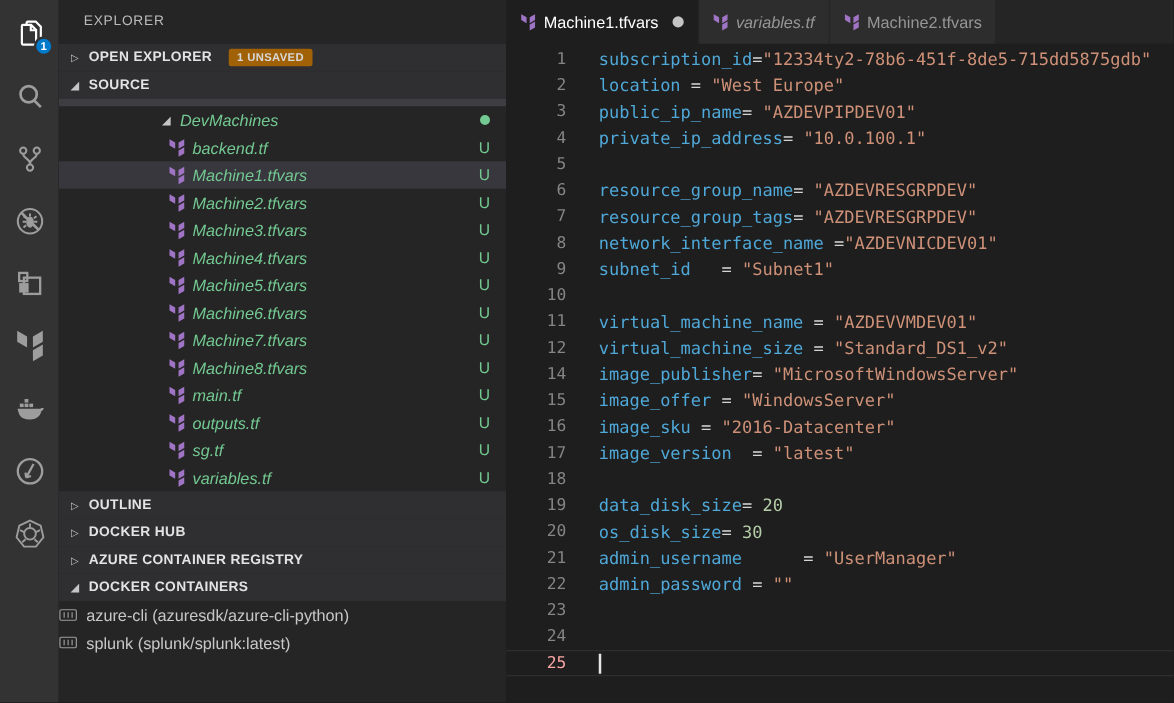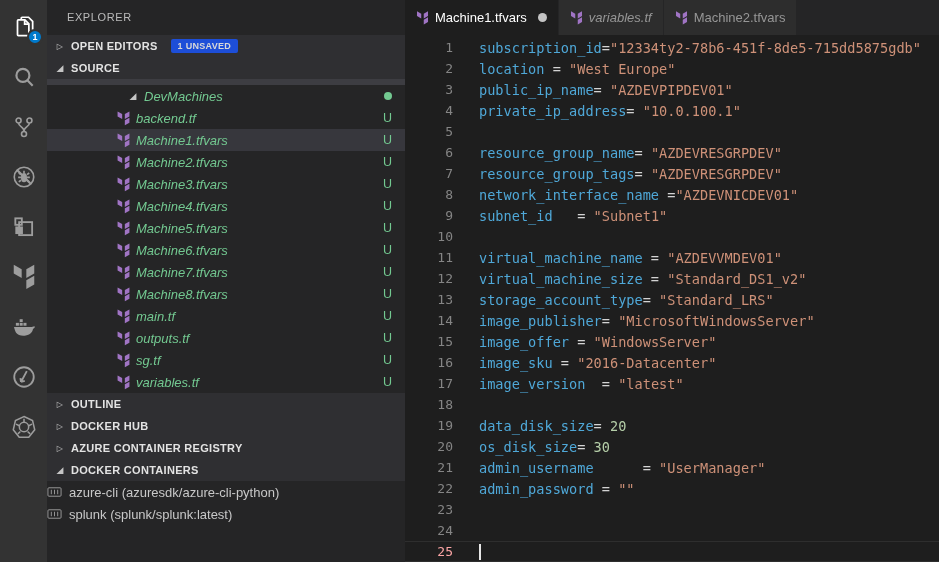--- a/index.html
+++ b/index.html
@@ -22,30 +22,30 @@
   
   .sidebar { width:358px; background:#252526; flex:none; display:flex; flex-direction:column; overflow:hidden; }
   .sb-title { height:35px; line-height:35px; padding-left:20px; font-size:11px; letter-spacing:0.6px; color:#bbbbbb; flex:none; }
   .sec-header {
     height:22px; flex:none; display:flex; align-items:center; gap:5px; padding-left:7px;
     background:#2f2f32; font-size:11px; font-weight:bold; color:#e3e3e3; letter-spacing:0.3px; cursor:pointer;
   }
   .twisty { width:12px; font-size:8px; color:#c5c5c5; text-align:center; flex:none; font-weight:normal; }
   .twisty.exp { font-size:9px; }
   .sec-badge {
-    margin-left:8px; background:#1d4ed8; color:#d8d8d8; font-size:9px; font-weight:bold;
+    margin-left:8px; background:#a16207; color:#d8d8d8; font-size:9px; font-weight:bold;
     padding:2px 7px; border-radius:2px; letter-spacing:0.3px;
   }
   .scroll-remnant { height:6px; background:#3d3d42; flex:none; }
   .tree { flex:none; }
   .tree-row { height:22px; display:flex; align-items:center; font-size:13px; position:relative; cursor:pointer; }
   .tree-row.selected { background:#37373d; }
   .tree-row .label { color:var(--untracked,#73c991); margin-left:5px;font-style:italic; }
   .tree-row.folder { padding-left:80px; }
-  .tree-row.file { padding-left:70px; }
+  .tree-row.file { padding-left:88px; }
   .tficon { width:14px; height:15px; color:var(--tf-purple,#a074c4); flex:none; }
   .git-letter { position:absolute; right:13px; color:var(--untracked,#73c991); font-size:12.5px; }
   .git-dot { position:absolute; right:13px; width:8px; height:8px; border-radius:50%; background:var(--untracked,#73c991); }
   .containers .cont-row { height:22px; display:flex; align-items:center; font-size:13px; color:#c8c8c8; gap:7px; cursor:pointer; }
   .cont-row svg { width:15px; height:12px; color:#9d9d9d; flex:none; }
   
   .editor { flex:1; display:flex; flex-direction:column; background:#1e1e1e; min-width:0; }
   .tabbar { height:35px; background:#252526; display:flex; flex:none; }
   .tab { display:flex; align-items:center; gap:6px; padding:0 11px 0 11px; font-size:13px; background:#2d2d2d; color:#969696; border-right:1px solid #252526; cursor:pointer; }
   .tab.active { background:#1e1e1e; color:#ffffff; }
@@ -153,21 +153,21 @@
           </svg>
         </span>
       </div>
     </div>
 
   <div class="sidebar">
     <div class="sb-title">EXPLORER</div>
 
     <div class="sec-header">
       <span class="twisty">▷</span>
-      <span>OPEN EDITORS</span>
+      <span>OPEN EXPLORER</span>
       <span class="sec-badge">1 UNSAVED</span>
     </div>
 
     <div class="sec-header">
       <span class="twisty exp">◢</span>
       <span>SOURCE</span>
     </div>
 
     <div class="scroll-remnant"></div>
 
@@ -407,21 +407,20 @@
         <div class="line"><span class="ln">3</span><span><span class="tok-k">public_ip_name</span><span class="tok-o">= </span><span class="tok-s">"AZDEVPIPDEV01"</span></span></div>
         <div class="line"><span class="ln">4</span><span><span class="tok-k">private_ip_address</span><span class="tok-o">= </span><span class="tok-s">"10.0.100.1"</span></span></div>
         <div class="line"><span class="ln">5</span><span></span></div>
         <div class="line"><span class="ln">6</span><span><span class="tok-k">resource_group_name</span><span class="tok-o">= </span><span class="tok-s">"AZDEVRESGRPDEV"</span></span></div>
         <div class="line"><span class="ln">7</span><span><span class="tok-k">resource_group_tags</span><span class="tok-o">= </span><span class="tok-s">"AZDEVRESGRPDEV"</span></span></div>
         <div class="line"><span class="ln">8</span><span><span class="tok-k">network_interface_name</span><span class="tok-o"> =</span><span class="tok-s">"AZDEVNICDEV01"</span></span></div>
         <div class="line"><span class="ln">9</span><span><span class="tok-k">subnet_id</span><span class="tok-o">   = </span><span class="tok-s">"Subnet1"</span></span></div>
         <div class="line"><span class="ln">10</span><span></span></div>
         <div class="line"><span class="ln">11</span><span><span class="tok-k">virtual_machine_name</span><span class="tok-o"> = </span><span class="tok-s">"AZDEVVMDEV01"</span></span></div>
         <div class="line"><span class="ln">12</span><span><span class="tok-k">virtual_machine_size</span><span class="tok-o"> = </span><span class="tok-s">"Standard_DS1_v2"</span></span></div>
-        <div class="line"><span class="ln">13</span><span><span class="tok-k">storage_account_type</span><span class="tok-o">= </span><span class="tok-s">"Standard_LRS"</span></span></div>
         <div class="line"><span class="ln">14</span><span><span class="tok-k">image_publisher</span><span class="tok-o">= </span><span class="tok-s">"MicrosoftWindowsServer"</span></span></div>
         <div class="line"><span class="ln">15</span><span><span class="tok-k">image_offer</span><span class="tok-o"> = </span><span class="tok-s">"WindowsServer"</span></span></div>
         <div class="line"><span class="ln">16</span><span><span class="tok-k">image_sku</span><span class="tok-o"> = </span><span class="tok-s">"2016-Datacenter"</span></span></div>
         <div class="line"><span class="ln">17</span><span><span class="tok-k">image_version</span><span class="tok-o">  = </span><span class="tok-s">"latest"</span></span></div>
         <div class="line"><span class="ln">18</span><span></span></div>
         <div class="line"><span class="ln">19</span><span><span class="tok-k">data_disk_size</span><span class="tok-o">= </span><span class="tok-n">20</span></span></div>
         <div class="line"><span class="ln">20</span><span><span class="tok-k">os_disk_size</span><span class="tok-o">= </span><span class="tok-n">30</span></span></div>
         <div class="line"><span class="ln">21</span><span><span class="tok-k">admin_username</span><span class="tok-o">      = </span><span class="tok-s">"UserManager"</span></span></div>
         <div class="line"><span class="ln">22</span><span><span class="tok-k">admin_password</span><span class="tok-o"> = </span><span class="tok-s">""</span></span></div>
         <div class="line"><span class="ln">23</span><span></span></div>

